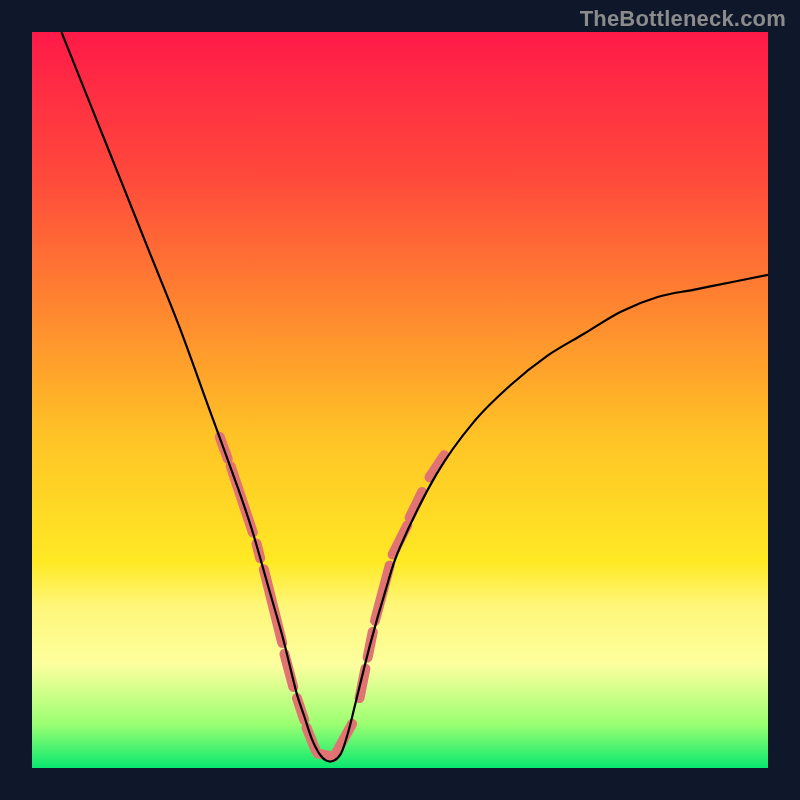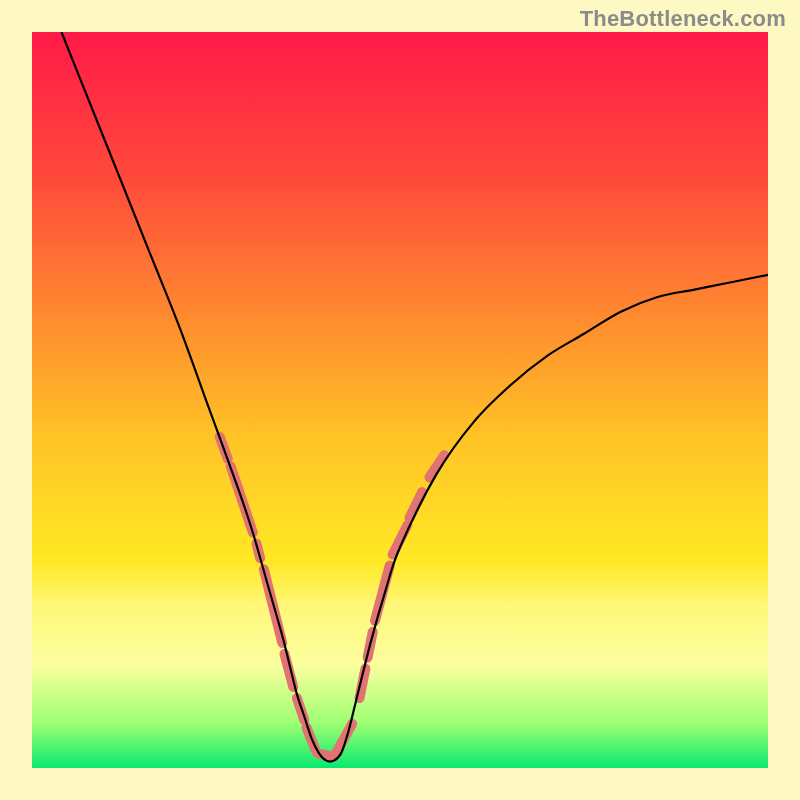--- a/index.html
+++ b/index.html
@@ -9,21 +9,21 @@
     height: 800px;
     background: #000;
     overflow: hidden;
   }
   .frame {
     position: absolute;
     left: 0;
     top: 0;
     width: 800px;
     height: 800px;
-    background: #fef9c3;
+    background: #0f172a;
   }
   .watermark {
     position: absolute;
     top: 6px;
     right: 14px;
     font-family: Arial, Helvetica, sans-serif;
     font-size: 22px;
     font-weight: 600;
     color: #8b8b8b;
     letter-spacing: 0.2px;

